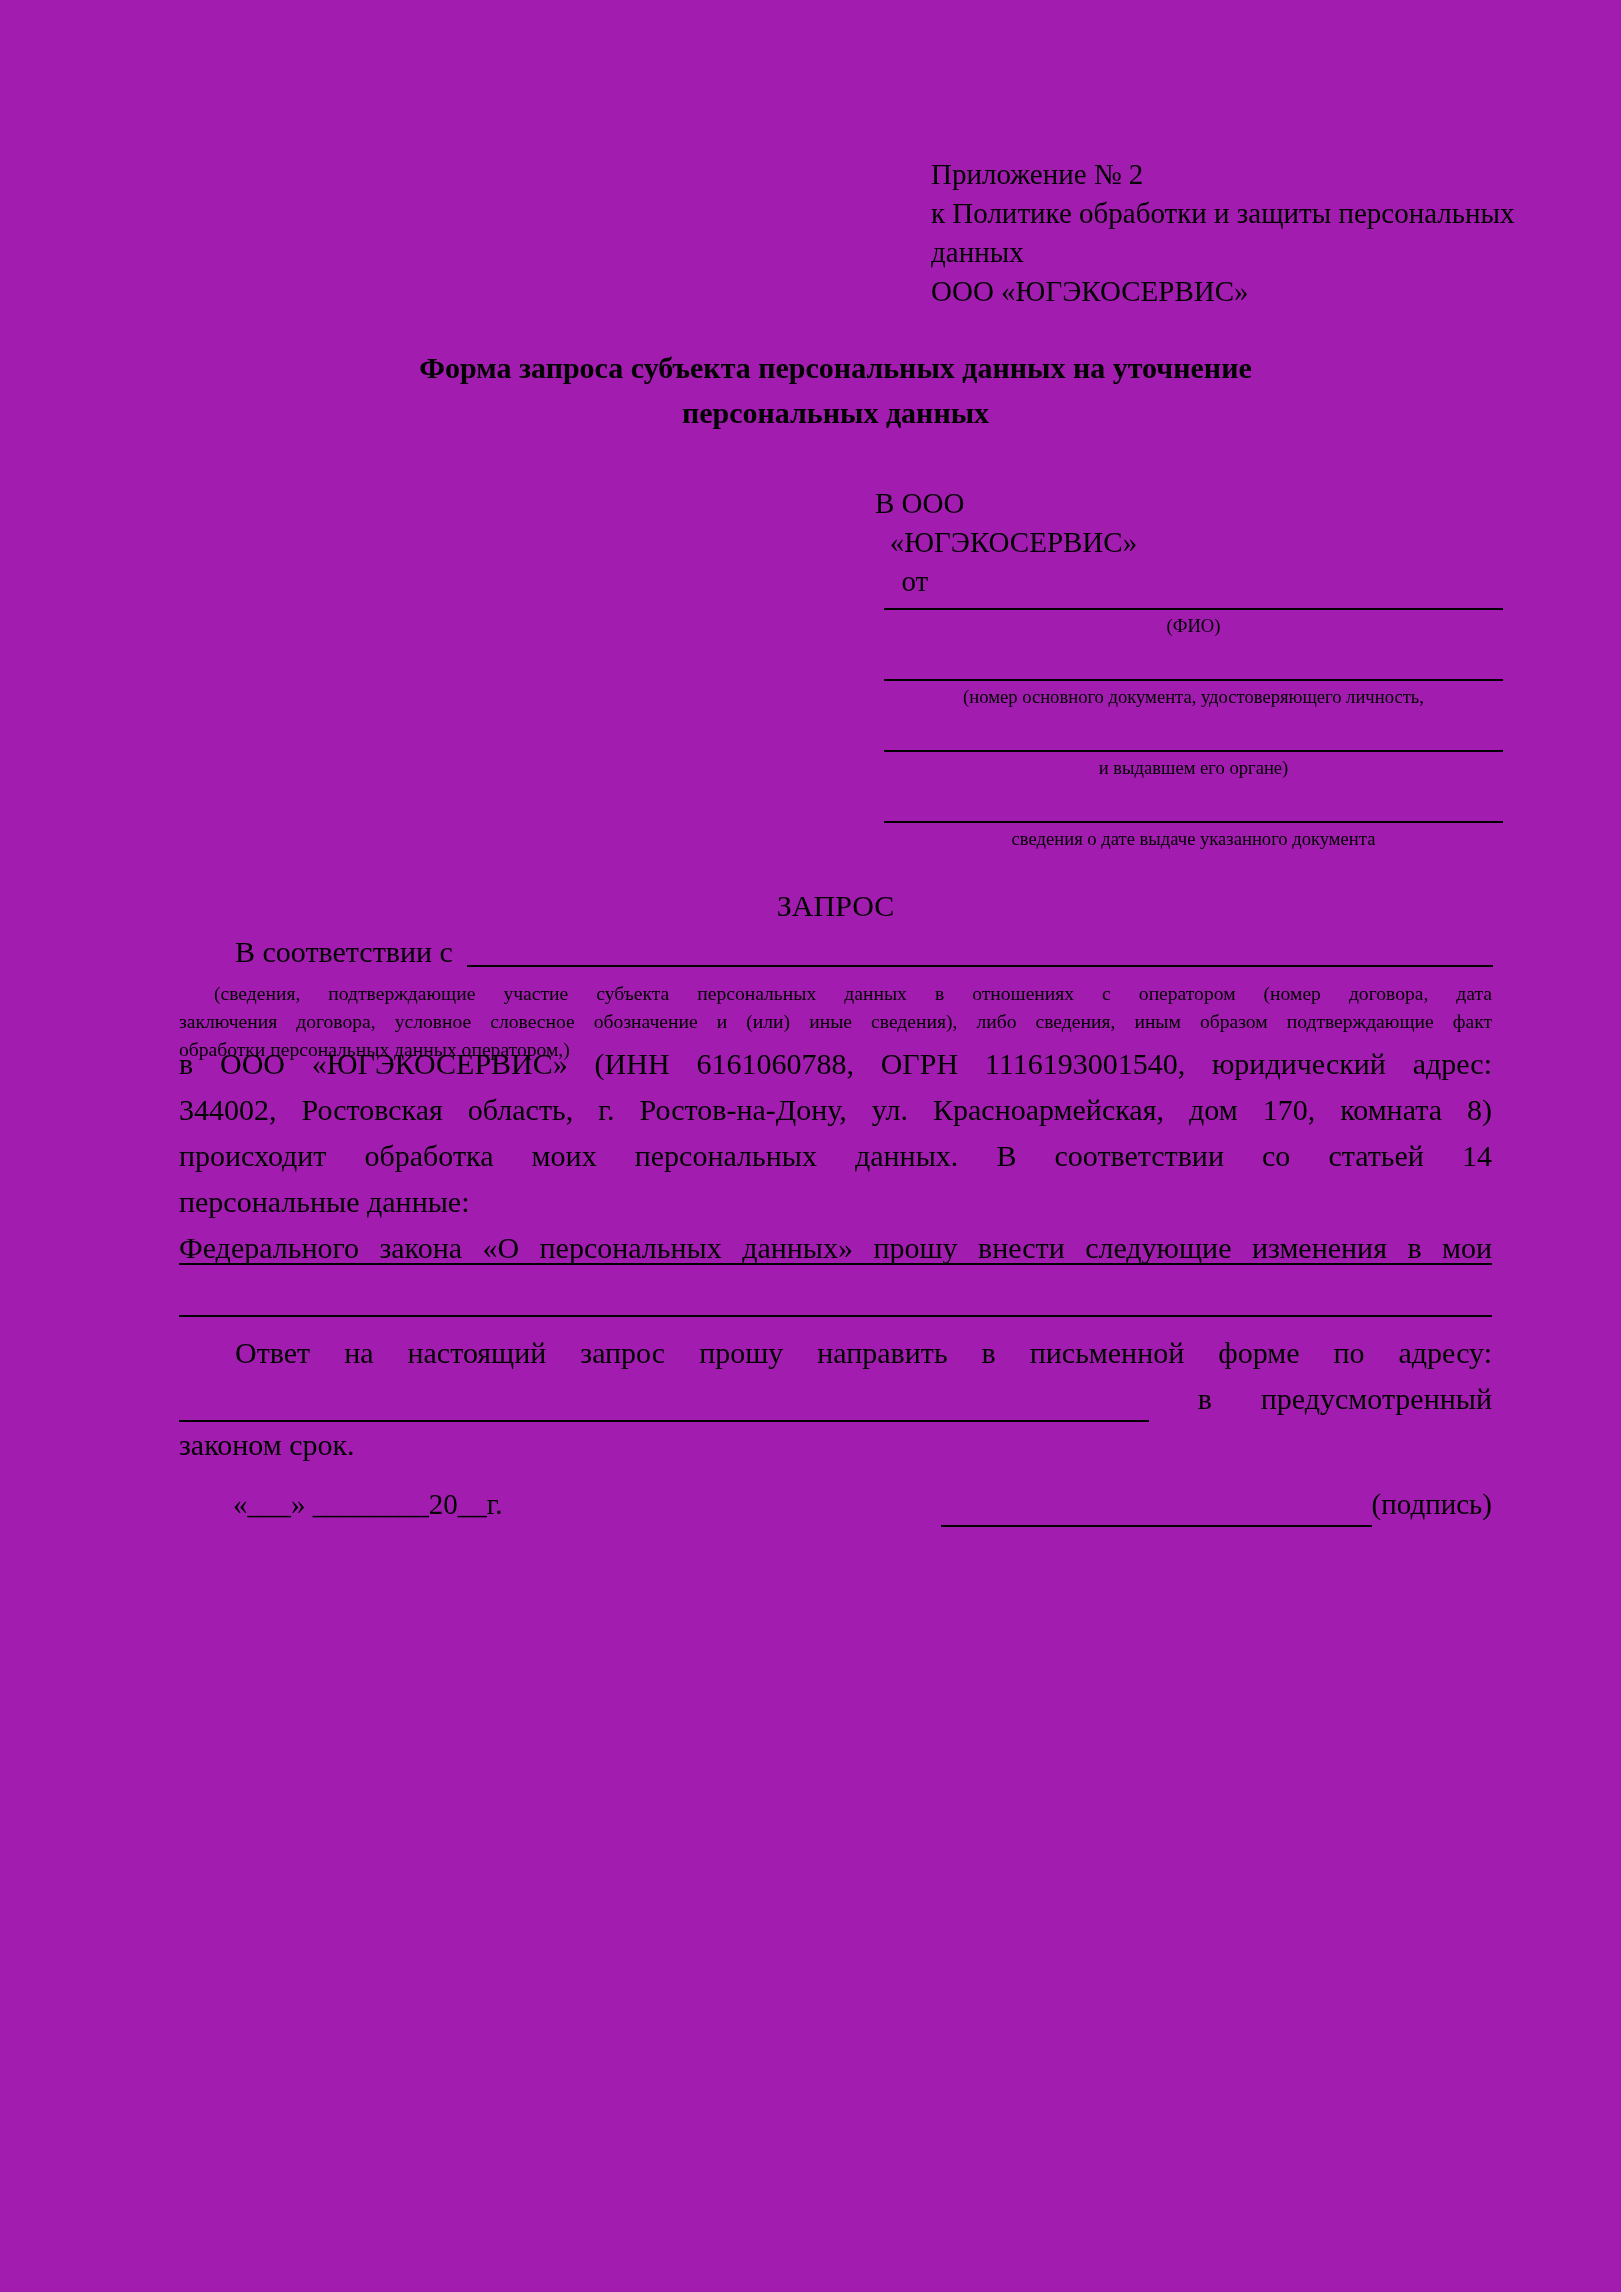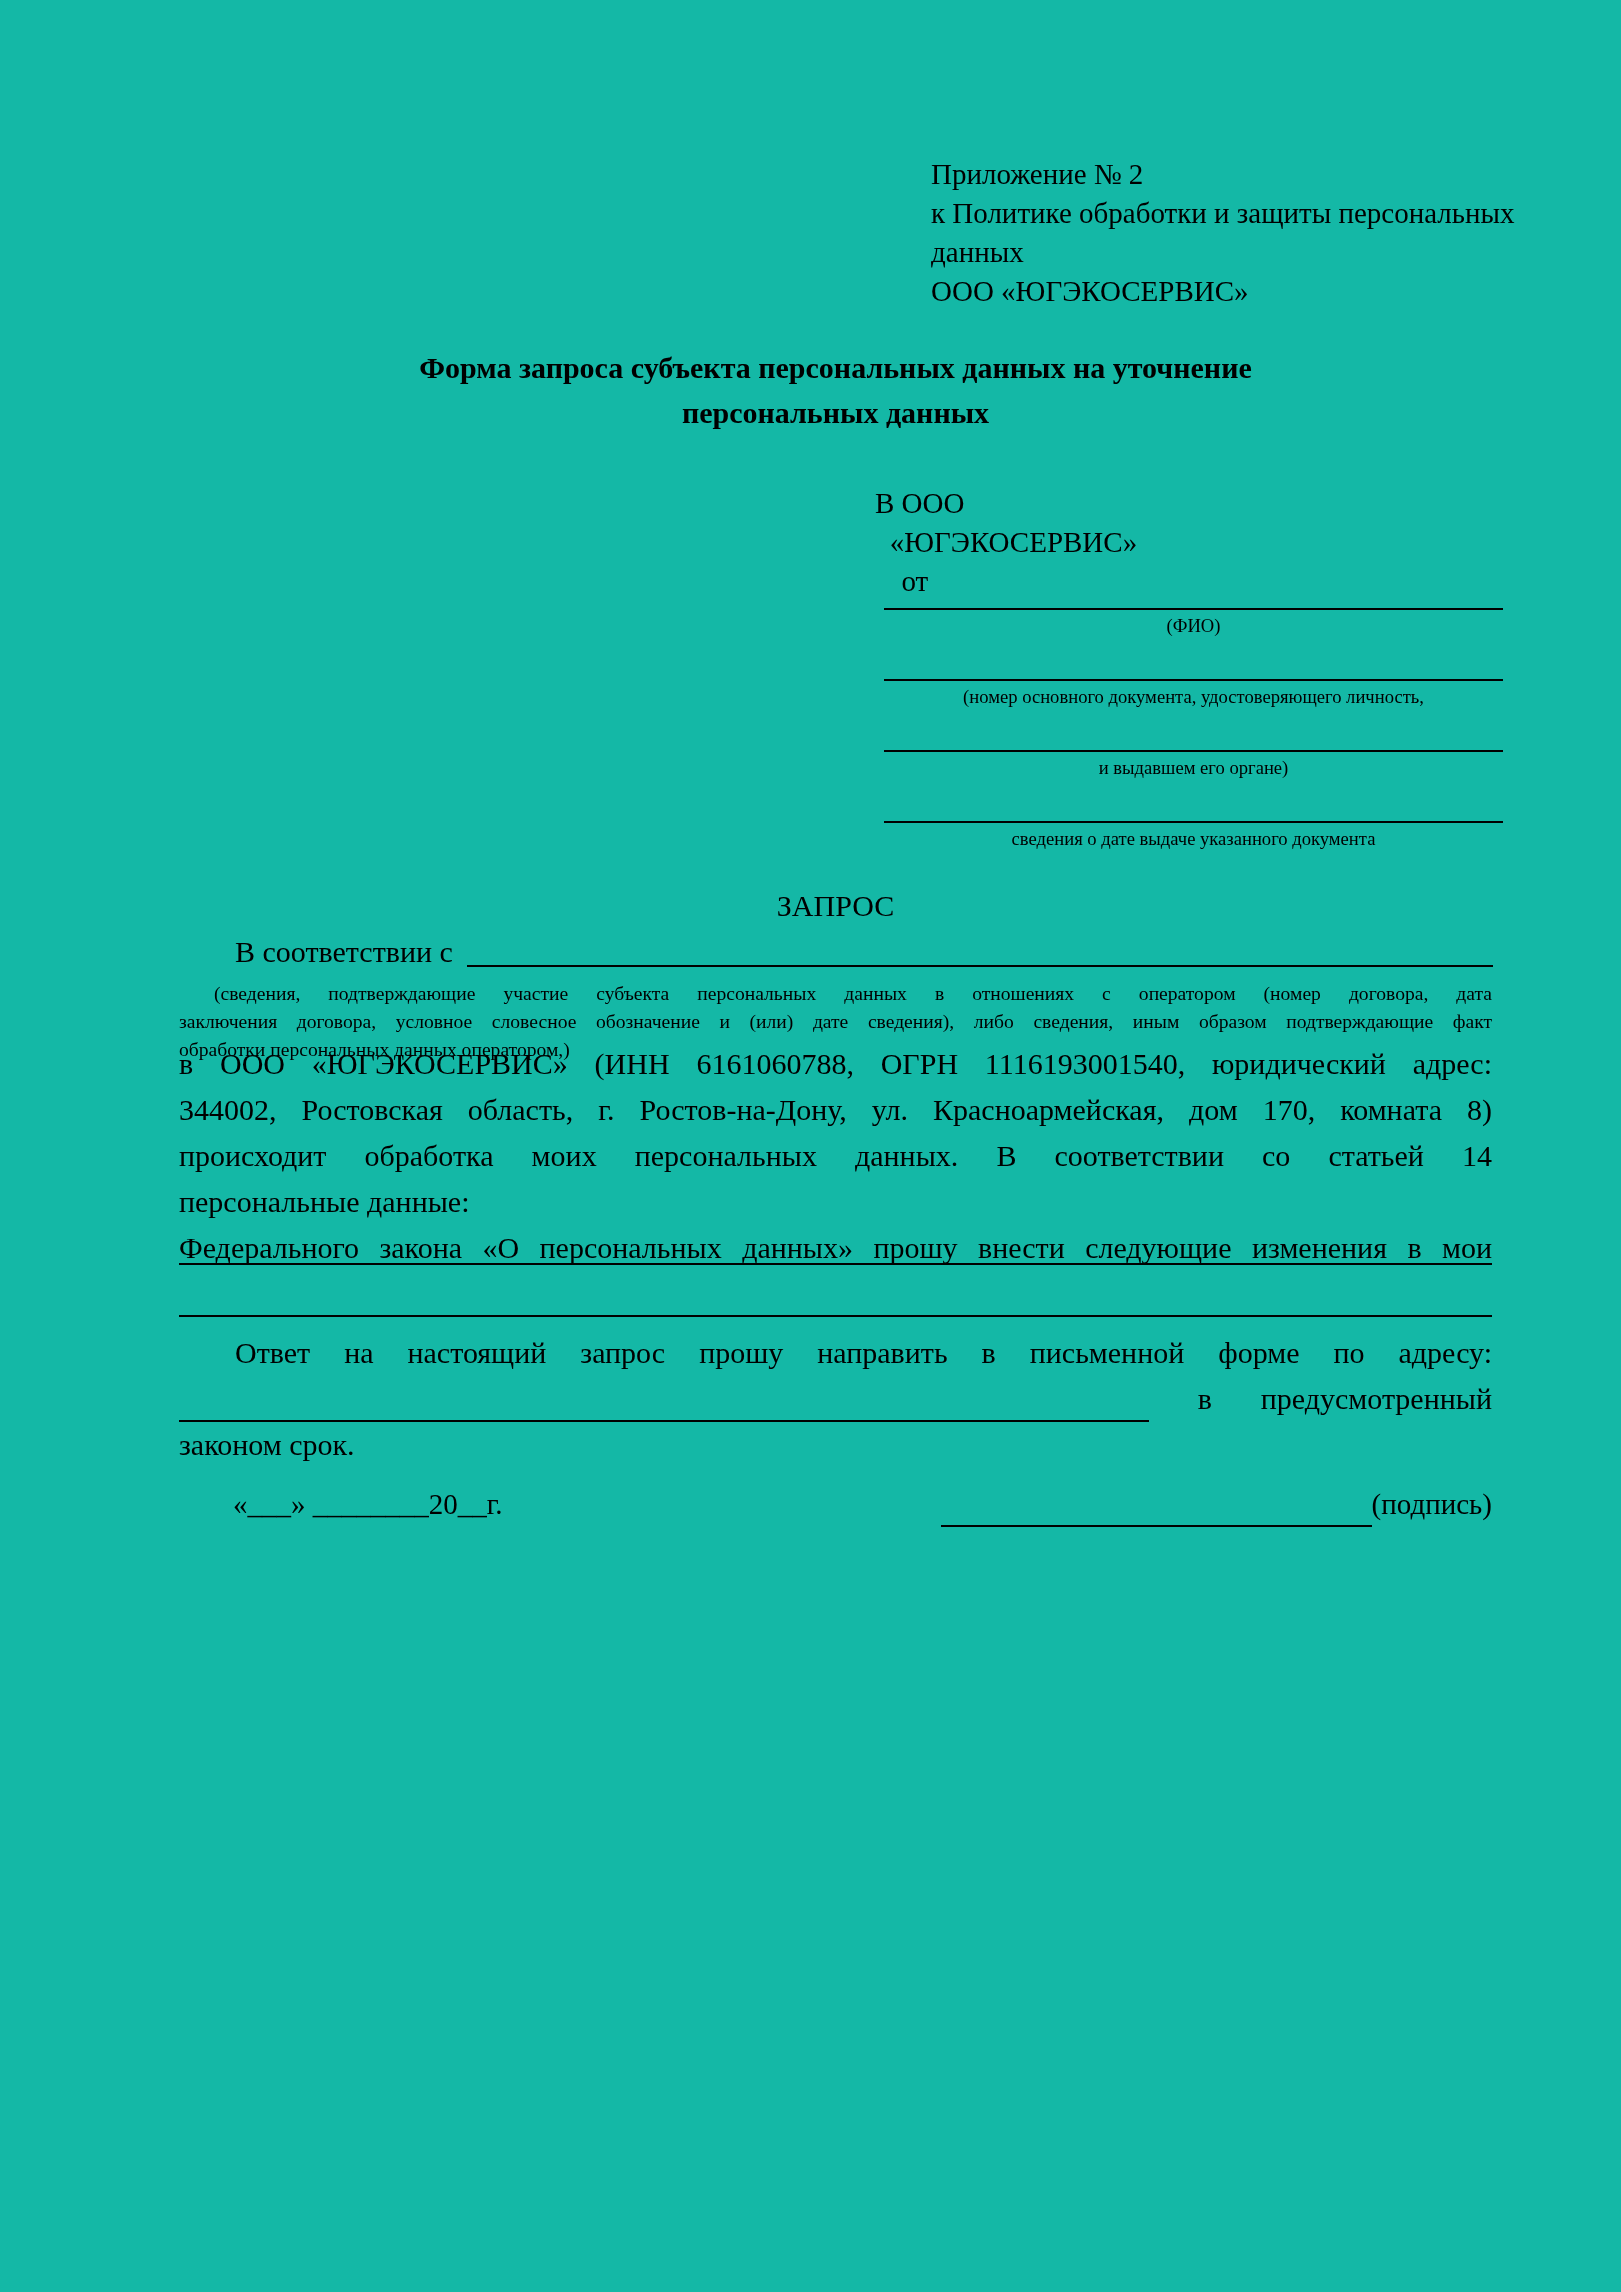--- a/index.html
+++ b/index.html
@@ -1,21 +1,21 @@
 <!DOCTYPE html>
 <html><head>
 <meta charset="utf-8">
 <style>
   html, body { margin: 0; padding: 0; background: #888; }
   .page {
     position: relative;
     width: 1621px;
     height: 2293px;
     margin: 0 auto;
-    background: #14b8a6;
+    background: #a21caf;
     color: #000000;
     font-family: "Liberation Serif", "DejaVu Serif", serif;
   }
   .abs { position: absolute; }
 
   
   .annex { left: 931px; top: 155px; width: 588px; font-size: 29px; line-height: 39px; }
 
   
   .doc-title { left: 179px; top: 345px; width: 1313px; text-align: center; font-weight: bold; font-size: 30px; line-height: 45px; }
@@ -110,21 +110,21 @@
 
   <div class="abs zapros">ЗАПРОС</div>
 
   <div class="abs intro">
     <span class="label">В соответствии с</span>
     <span class="fill"></span>
   </div>
 
   <div class="abs note">
     <div class="jline first">(сведения, подтверждающие участие субъекта персональных данных в отношениях с оператором (номер договора, дата</div>
-    <div class="jline">заключения договора, условное словесное обозначение и (или) дате сведения), либо сведения, иным образом подтверждающие факт</div>
+    <div class="jline">заключения договора, условное словесное обозначение и (или) иные сведения), либо сведения, иным образом подтверждающие факт</div>
     <div class="jline last">обработки персональных данных оператором,)</div>
   </div>
 
   <div class="abs body-para">
     <div class="jline">в ООО «ЮГЭКОСЕРВИС» (ИНН 6161060788, ОГРН 1116193001540, юридический адрес:</div>
     <div class="jline">344002, Ростовская область, г. Ростов-на-Дону, ул. Красноармейская, дом 170, комната 8)</div>
     <div class="jline">происходит обработка моих персональных данных. В соответствии со статьей 14</div>
     <div class="jline last">персональные данные:</div>
     <div class="jline">Федерального закона «О персональных данных» прошу внести следующие изменения в мои</div>
   </div>

